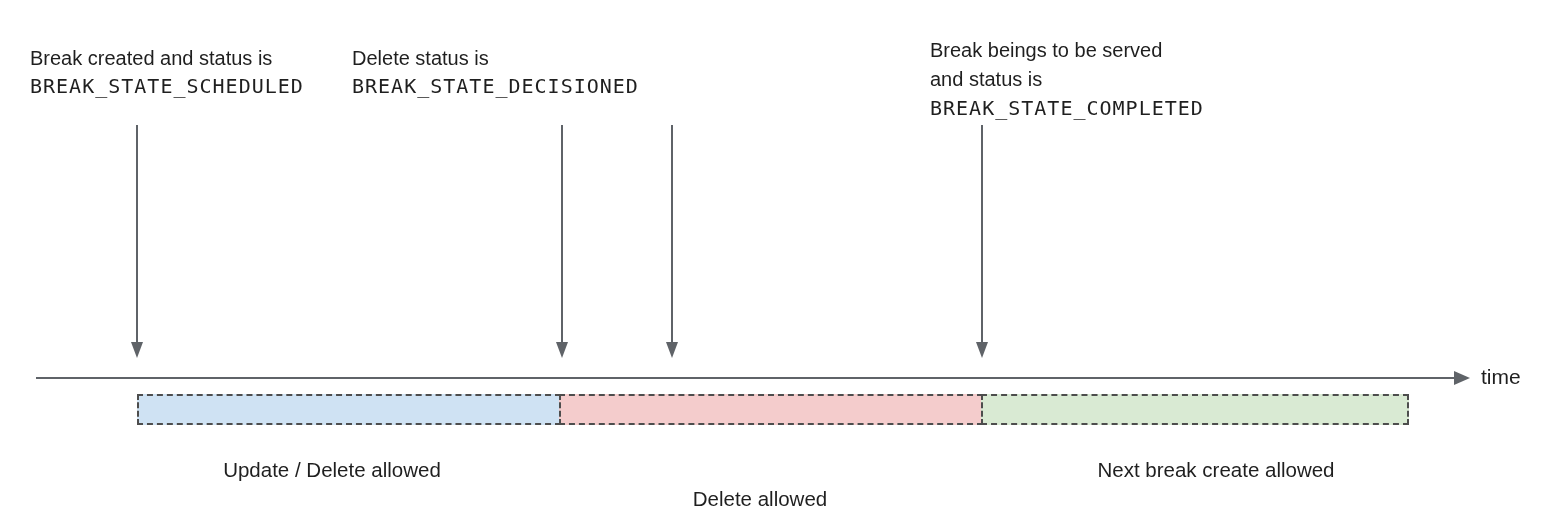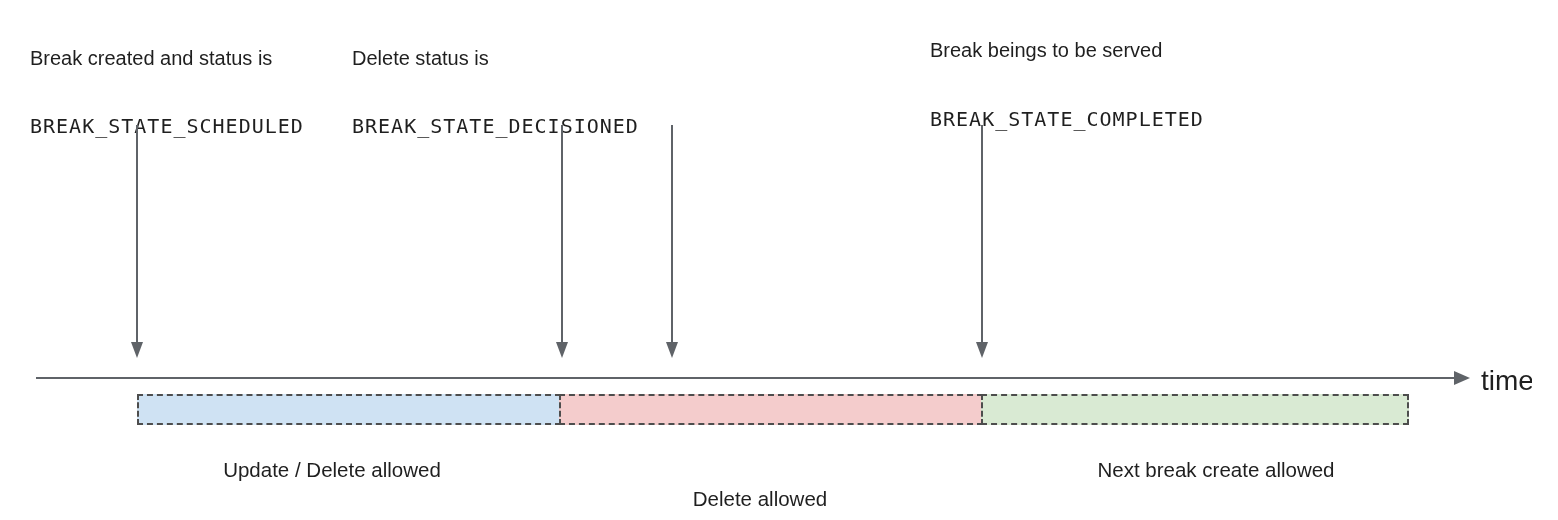--- a/index.html
+++ b/index.html
@@ -15,21 +15,20 @@
   .annotation{
     position:absolute;
     font-size:20px;
     line-height:28px;
     white-space:nowrap;
   }
   .code{
     font-family:"DejaVu Sans Mono", monospace;
     font-size:20px;
     letter-spacing:1px;
-    margin-top:40px;
   }
   .down-arrow{
     position:absolute;
     top:125px;
     width:2px;
     height:217px;
     background:#5f6368;
   }
   .down-arrow::after{
     content:"";
@@ -55,21 +54,21 @@
     top:371px;
     width:0;height:0;
     border-top:7px solid transparent;
     border-bottom:7px solid transparent;
     border-left:16px solid #5f6368;
   }
   #time-label{
     position:absolute;
     left:1481px;
     top:365px;
-    font-size:28px;
+    font-size:21px;
   }
   .segment{
     position:absolute;
     top:394px;
     height:31px;
     box-sizing:border-box;
     border:2px dashed #4d4d4d;
   }
   #segment-update-delete{left:137px;width:424px;}
   #segment-delete{left:559px;width:424px;}
@@ -104,20 +103,21 @@
   </div>
 
   <div class="annotation" id="annotation-2">
     <div>Delete status is</div>
     <div class="code">BREAK_STATE_DECISIONED</div>
   </div>
 
 
   <div class="annotation" id="annotation-4">
     <div>Break beings to be served</div>
+    <div>and status is</div>
     <div class="code">BREAK_STATE_COMPLETED</div>
   </div>
 
   <div class="down-arrow" id="arrow-1"></div>
   <div class="down-arrow" id="arrow-2"></div>
   <div class="down-arrow" id="arrow-3"></div>
   <div class="down-arrow" id="arrow-4"></div>
 
   <div id="timeline-line"></div>
   <div id="timeline-arrowhead"></div>

